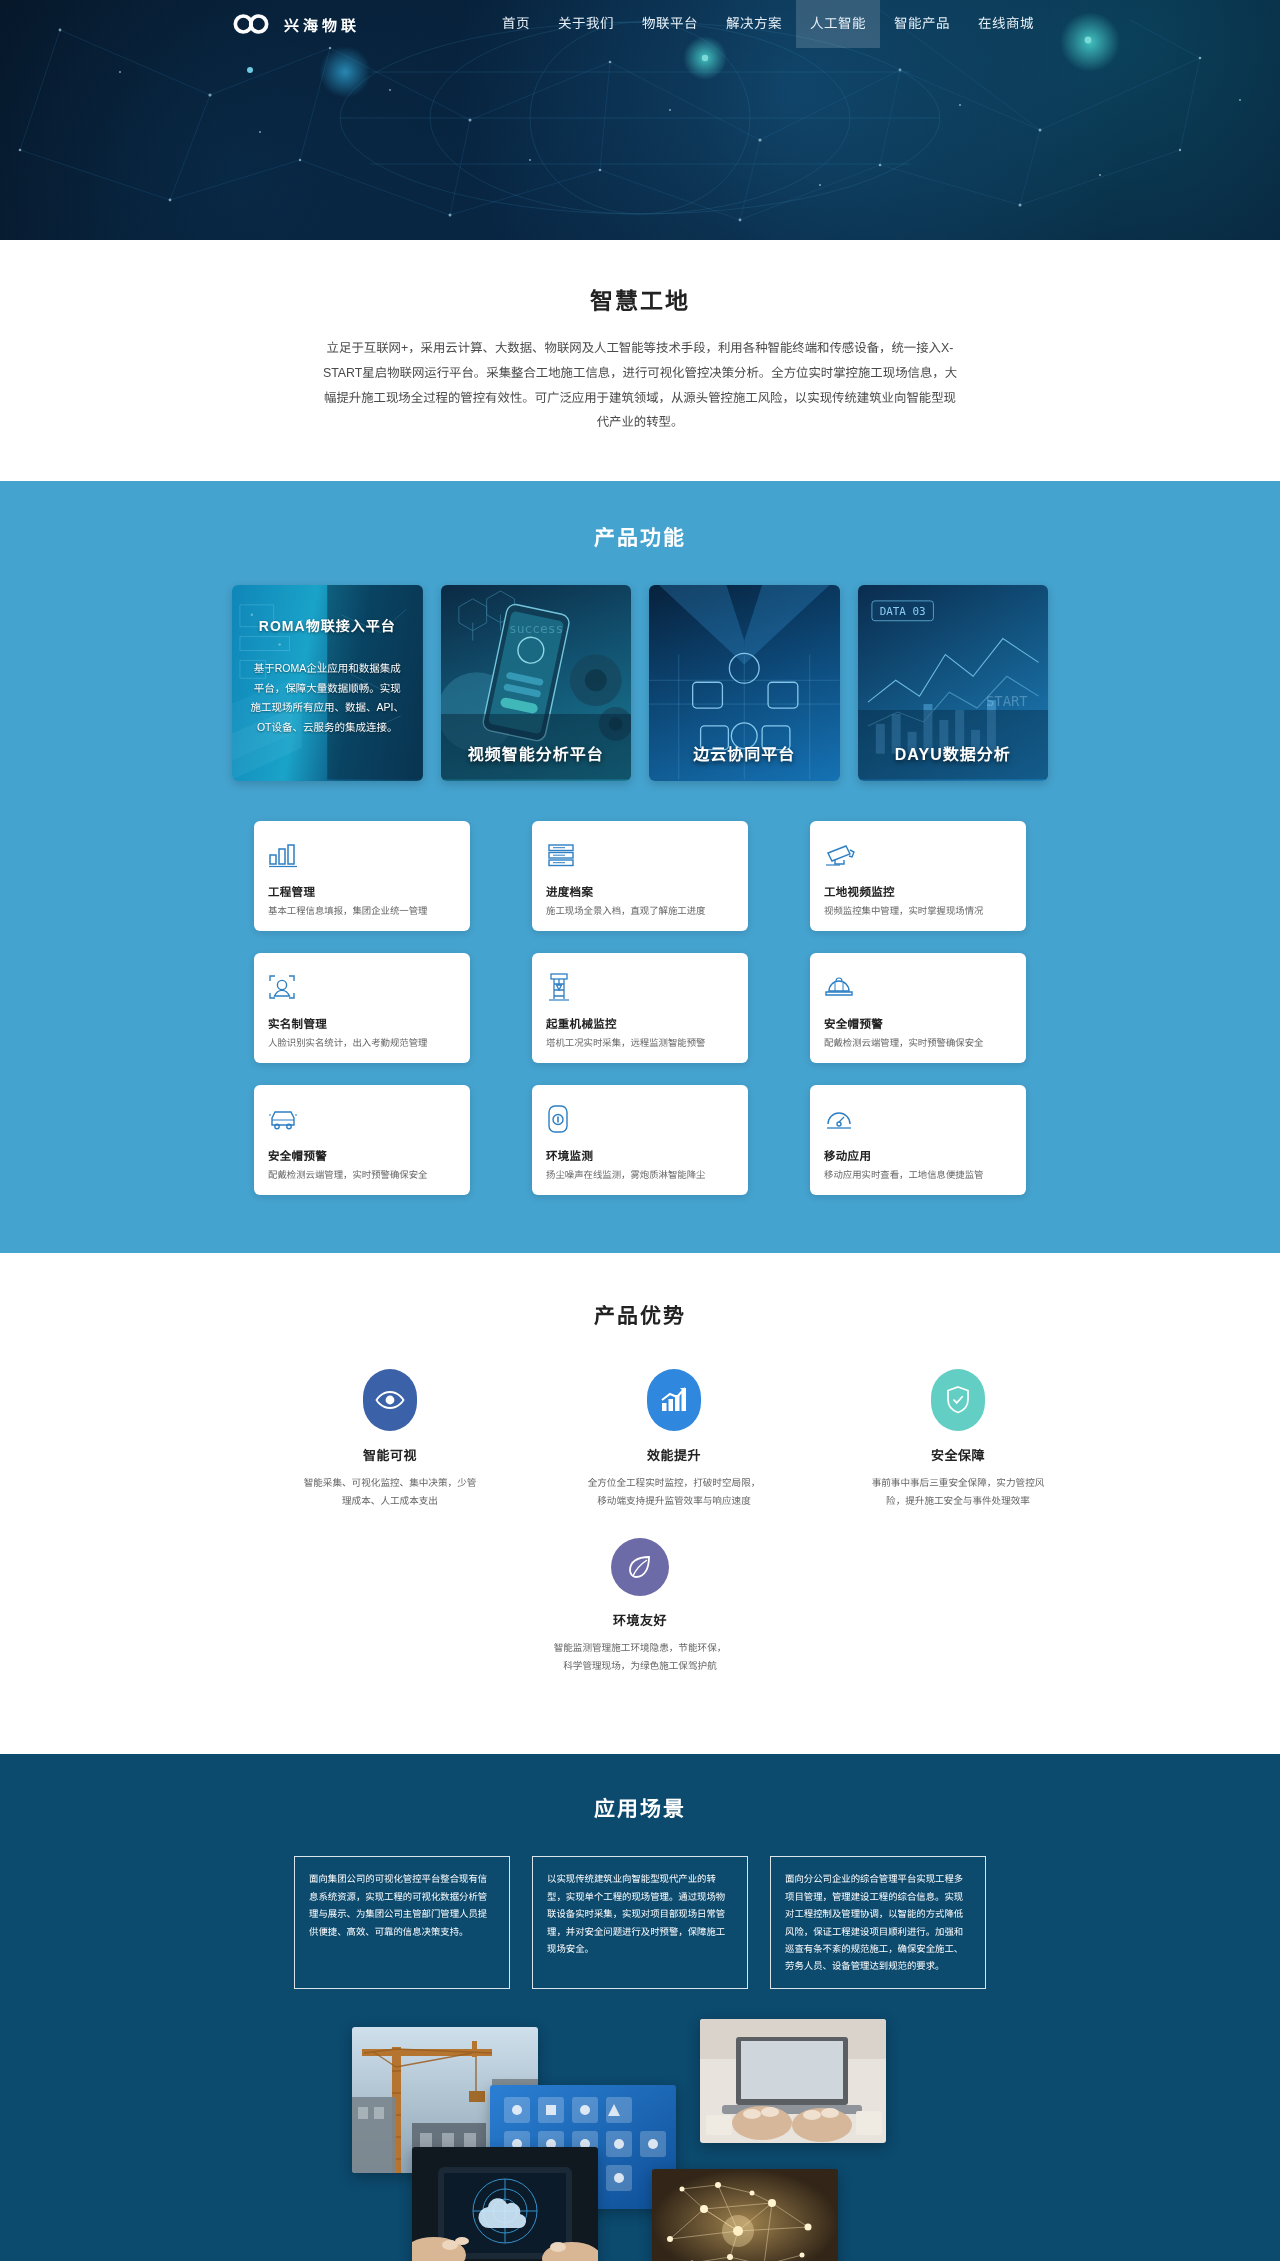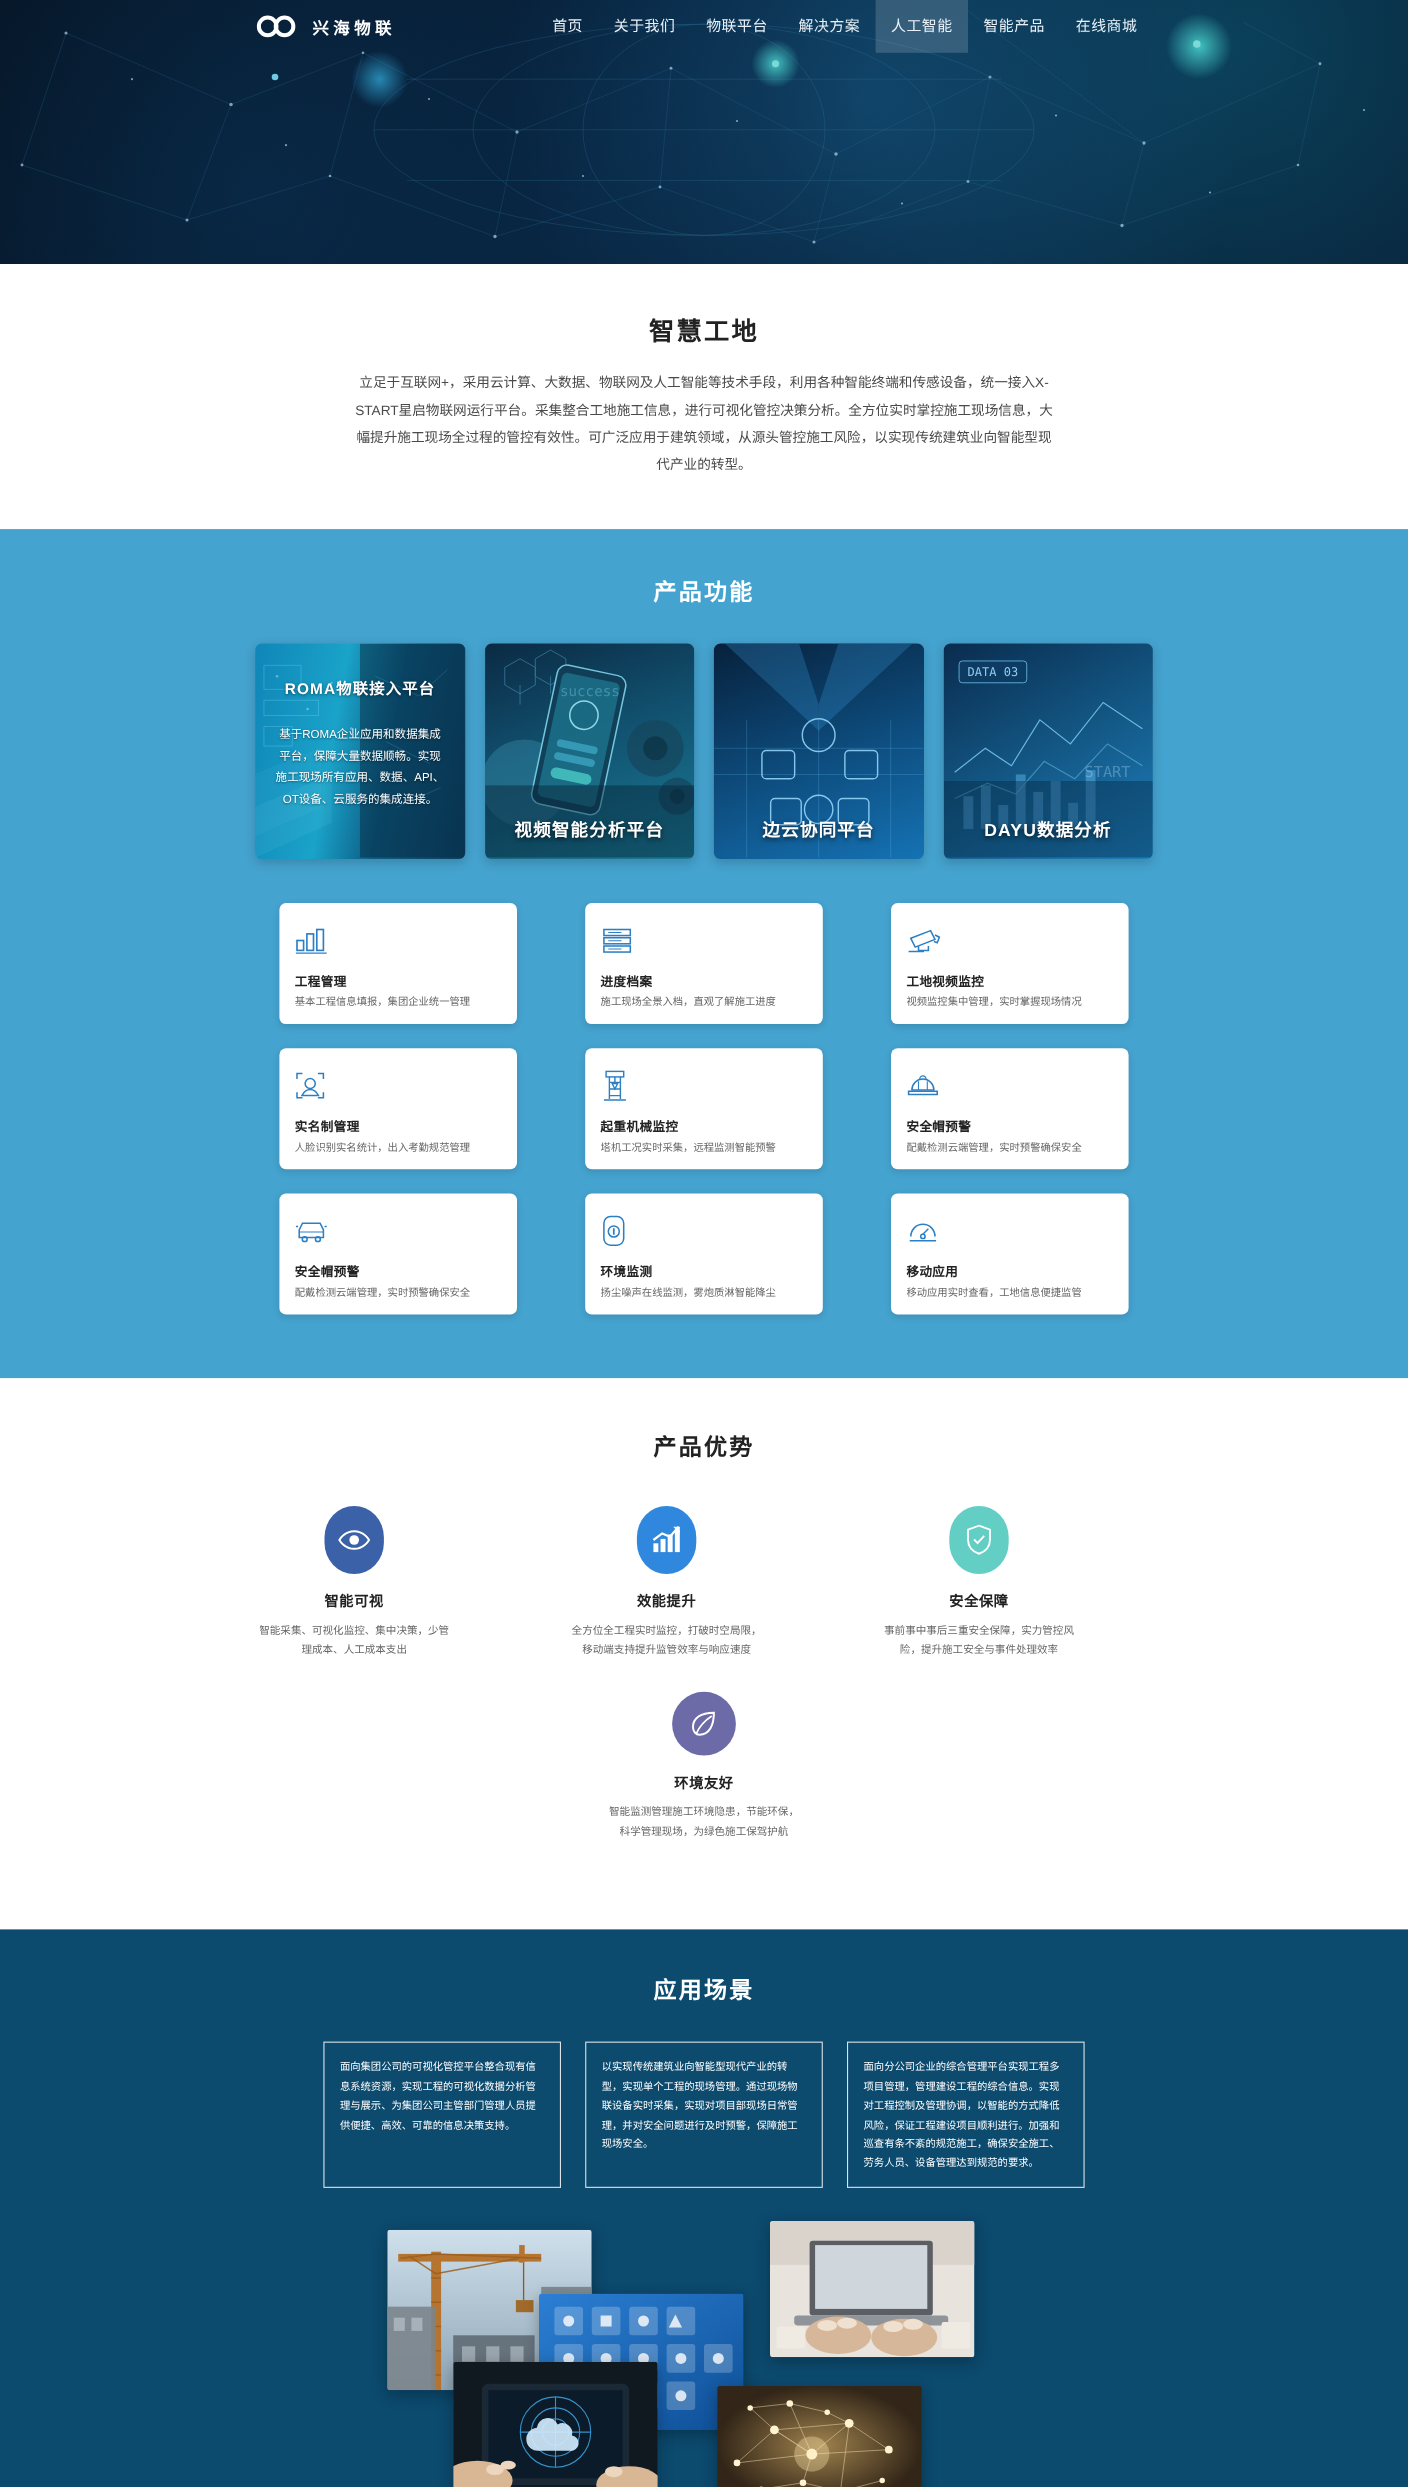--- a/index.html
+++ b/index.html
@@ -123,21 +123,21 @@
     flex-direction:column;
   }
   .feat-ico{flex:0 0 34px;height:34px;display:flex;align-items:center;justify-content:center;margin-top:4px;}
   .feat-ico svg{display:block;}
   .feat-txt h4{font-size:11.5px;font-weight:700;color:#222;margin-bottom:4px;letter-spacing:.3px;}
   .feat-txt p{font-size:9.4px;line-height:1.6;color:#666;}
 
   
   .adv{background:#fff;padding:46px 0 52px;}
   .adv .sec-title{color:#222;margin-bottom:40px;}
-  .adv-row{display:flex;justify-content:flex-start;gap:104px;margin-bottom:28px;}
+  .adv-row{display:flex;justify-content:flex-end;gap:104px;margin-bottom:28px;}
   .adv-item{width:180px;text-align:center;}
   .adv-badge{
     width:54px;height:62px;margin:0 auto 14px;
     border-radius:50%/46%;
     display:flex;align-items:center;justify-content:center;
   }
   .adv-item h4{font-size:13px;font-weight:700;color:#222;margin-bottom:10px;letter-spacing:.5px;}
   .adv-item p{font-size:9.6px;line-height:1.85;color:#666;}
   .adv-row2{display:flex;justify-content:center;gap:168px;}
 

